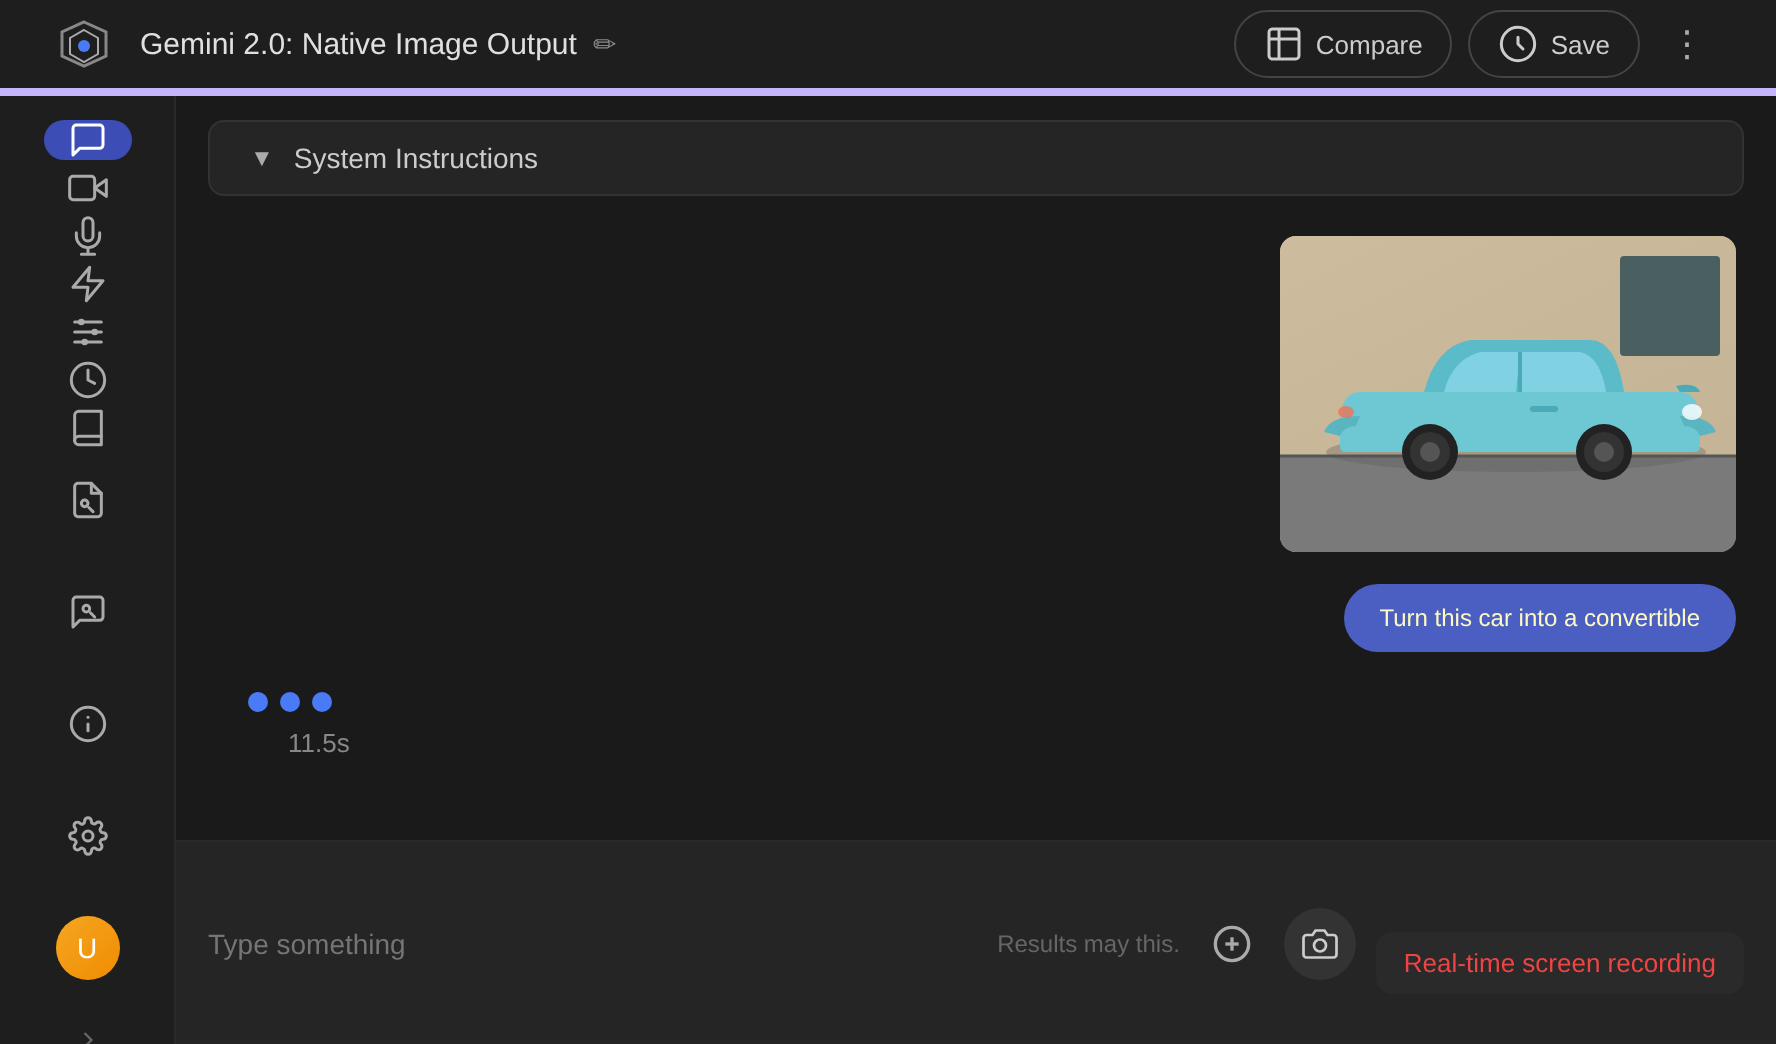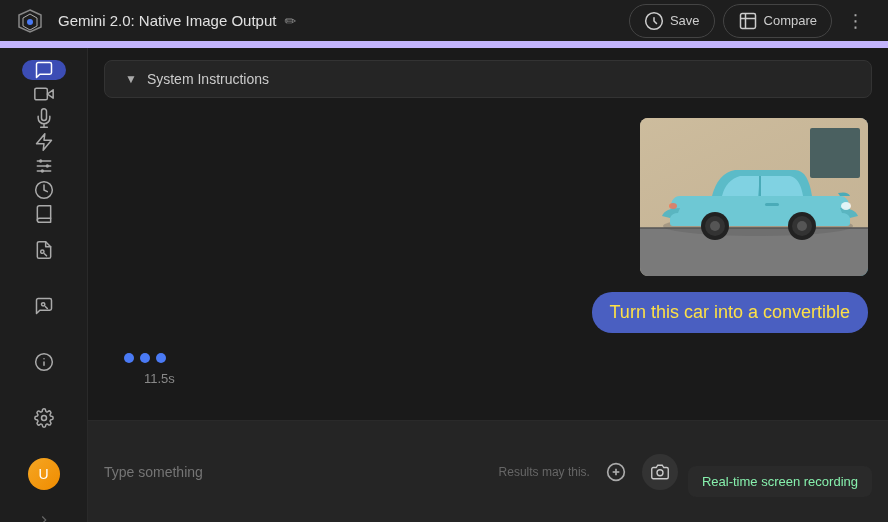--- a/index.html
+++ b/index.html
@@ -11,24 +11,24 @@
       color: #e0e0e0;
       overflow: hidden;
       display: flex;
       flex-direction: column;
     }
 
     
     .topbar {
       display: flex;
       align-items: center;
-      padding: 0 16px;
+      padding: 0 28px;
       height: 48px;
       background: #1e1e1e;
-      border-bottom: 7px solid #c4b5fd;
+      border-bottom: 4px solid #c4b5fd;
       flex-shrink: 0;
     }
     .topbar-logo {
       width: 28px;
       height: 28px;
       margin-right: 14px;
       display: flex;
       align-items: center;
       justify-content: center;
     }
@@ -174,24 +174,24 @@
     }
 
     
     .user-bubble {
       display: flex;
       justify-content: flex-end;
       margin-bottom: 20px;
     }
     .bubble {
       background: #4a5fc1;
-      color: #fde047;
+      color: #fef9c3;
       padding: 10px 18px;
       border-radius: 20px;
-      font-size: 18px;
+      font-size: 12px;
       max-width: 320px;
     }
 
     
     .ai-loading {
       display: flex;
       flex-direction: column;
       align-items: flex-start;
       gap: 8px;
       padding-left: 16px;
@@ -261,21 +261,21 @@
       display: flex;
       align-items: center;
       justify-content: center;
       cursor: pointer;
       color: #ccc;
     }
 
     
     .recording-badge {
       background: #2a2a2a;
-      color: #86efac;
+      color: #ef4444;
       padding: 8px 14px;
       border-radius: 8px;
       font-size: 13px;
       white-space: nowrap;
       margin-top: 20px;
     }
 
     
     .bottom-sidebar-arrow {
       width: 44px;
@@ -312,30 +312,30 @@
   </div>
 
   <div class="topbar-title">
     <span>Gemini 2.0: Native Image Output</span>
     <span style="cursor:pointer; color:#888; font-size:14px;">✏</span>
   </div>
 
   <div class="topbar-actions">
     <button class="topbar-btn">
       <svg class="icon-svg" viewBox="0 0 24 24">
+        <path d="M9 3H5a2 2 0 0 0-2 2v4m6-6h10a2 2 0 0 1 2 2v4M9 3v18m0 0h10a2 2 0 0 0 2-2V9M9 21H5a2 2 0 0 1-2-2V9m0 0h18"></path>
+      </svg>
+      <span>Compare</span>
+    </button>
+    <button class="topbar-btn">
+      <svg class="icon-svg" viewBox="0 0 24 24">
         <path d="M12 2a10 10 0 1 0 0 20 10 10 0 0 0 0-20z"></path>
         <path d="M12 8v4l3 3"></path>
       </svg>
       <span>Save</span>
-    </button>
-    <button class="topbar-btn">
-      <svg class="icon-svg" viewBox="0 0 24 24">
-        <path d="M9 3H5a2 2 0 0 0-2 2v4m6-6h10a2 2 0 0 1 2 2v4M9 3v18m0 0h10a2 2 0 0 0 2-2V9M9 21H5a2 2 0 0 1-2-2V9m0 0h18"></path>
-      </svg>
-      <span>Compare</span>
     </button>
     <div class="topbar-icon-btn">
       <span style="font-size:18px; letter-spacing:1px;">⋮</span>
     </div>
   </div>
 </div>
 
 <div class="main-layout">
 
   <div class="sidebar">

